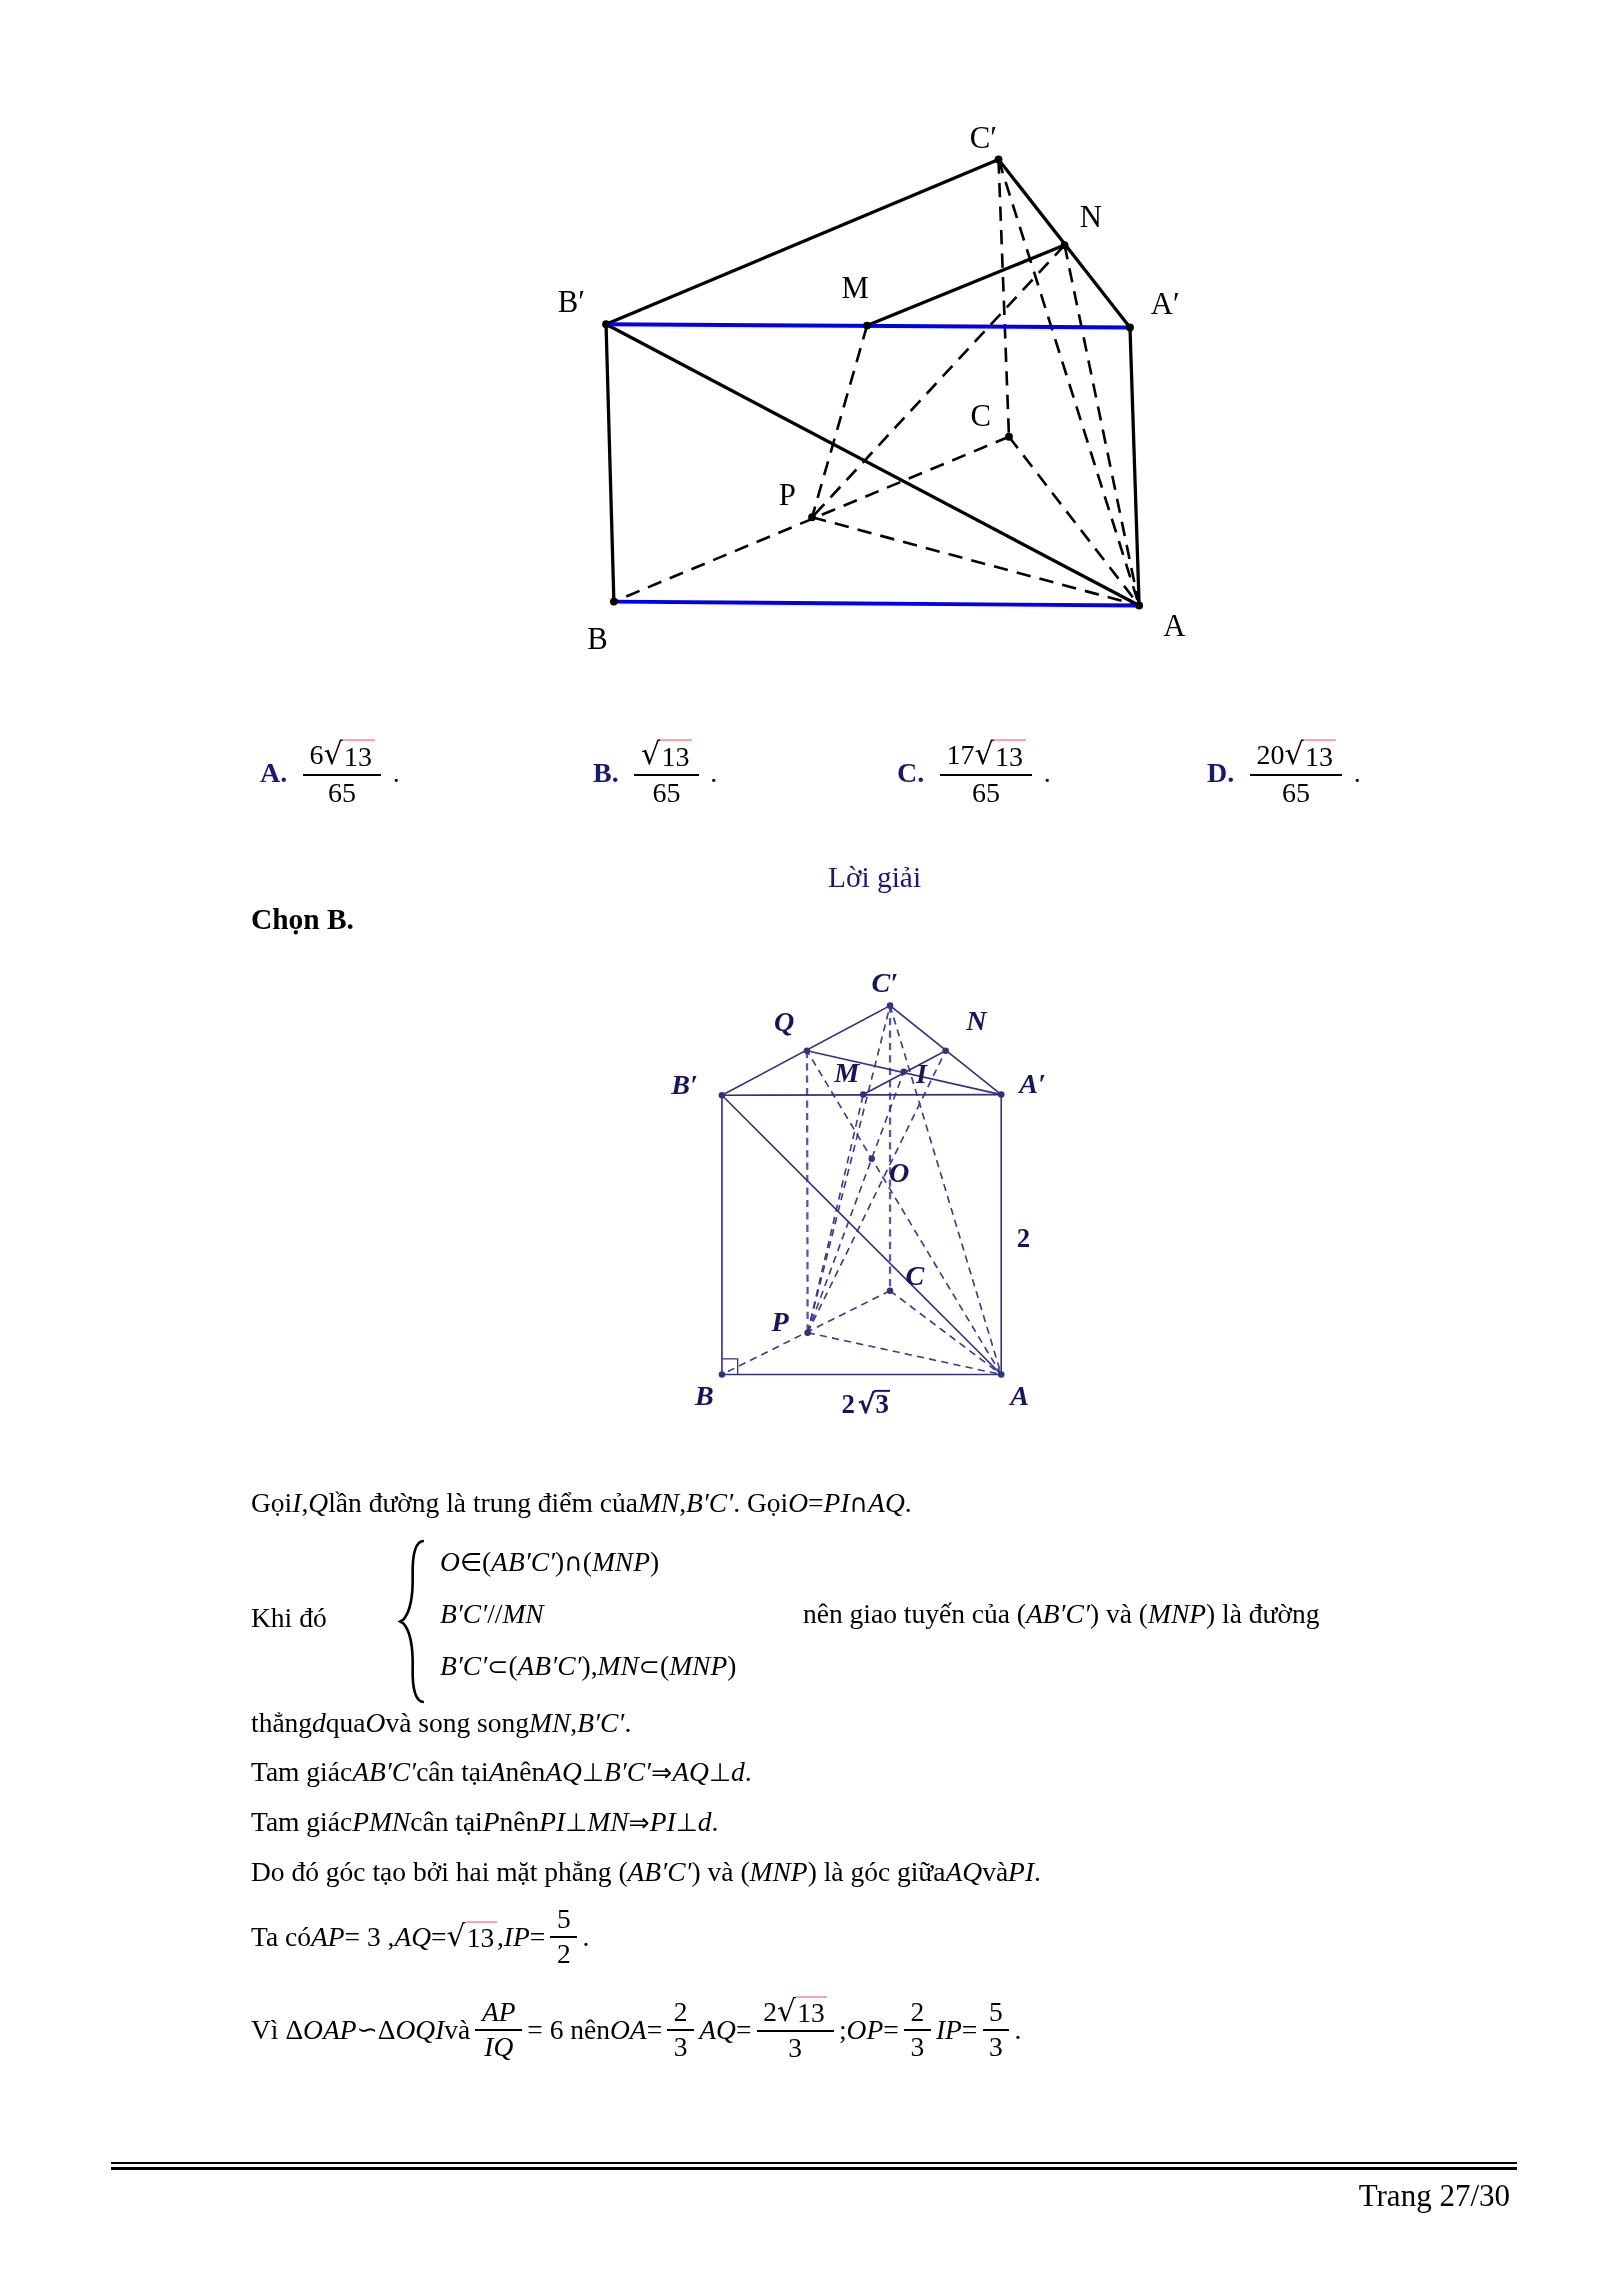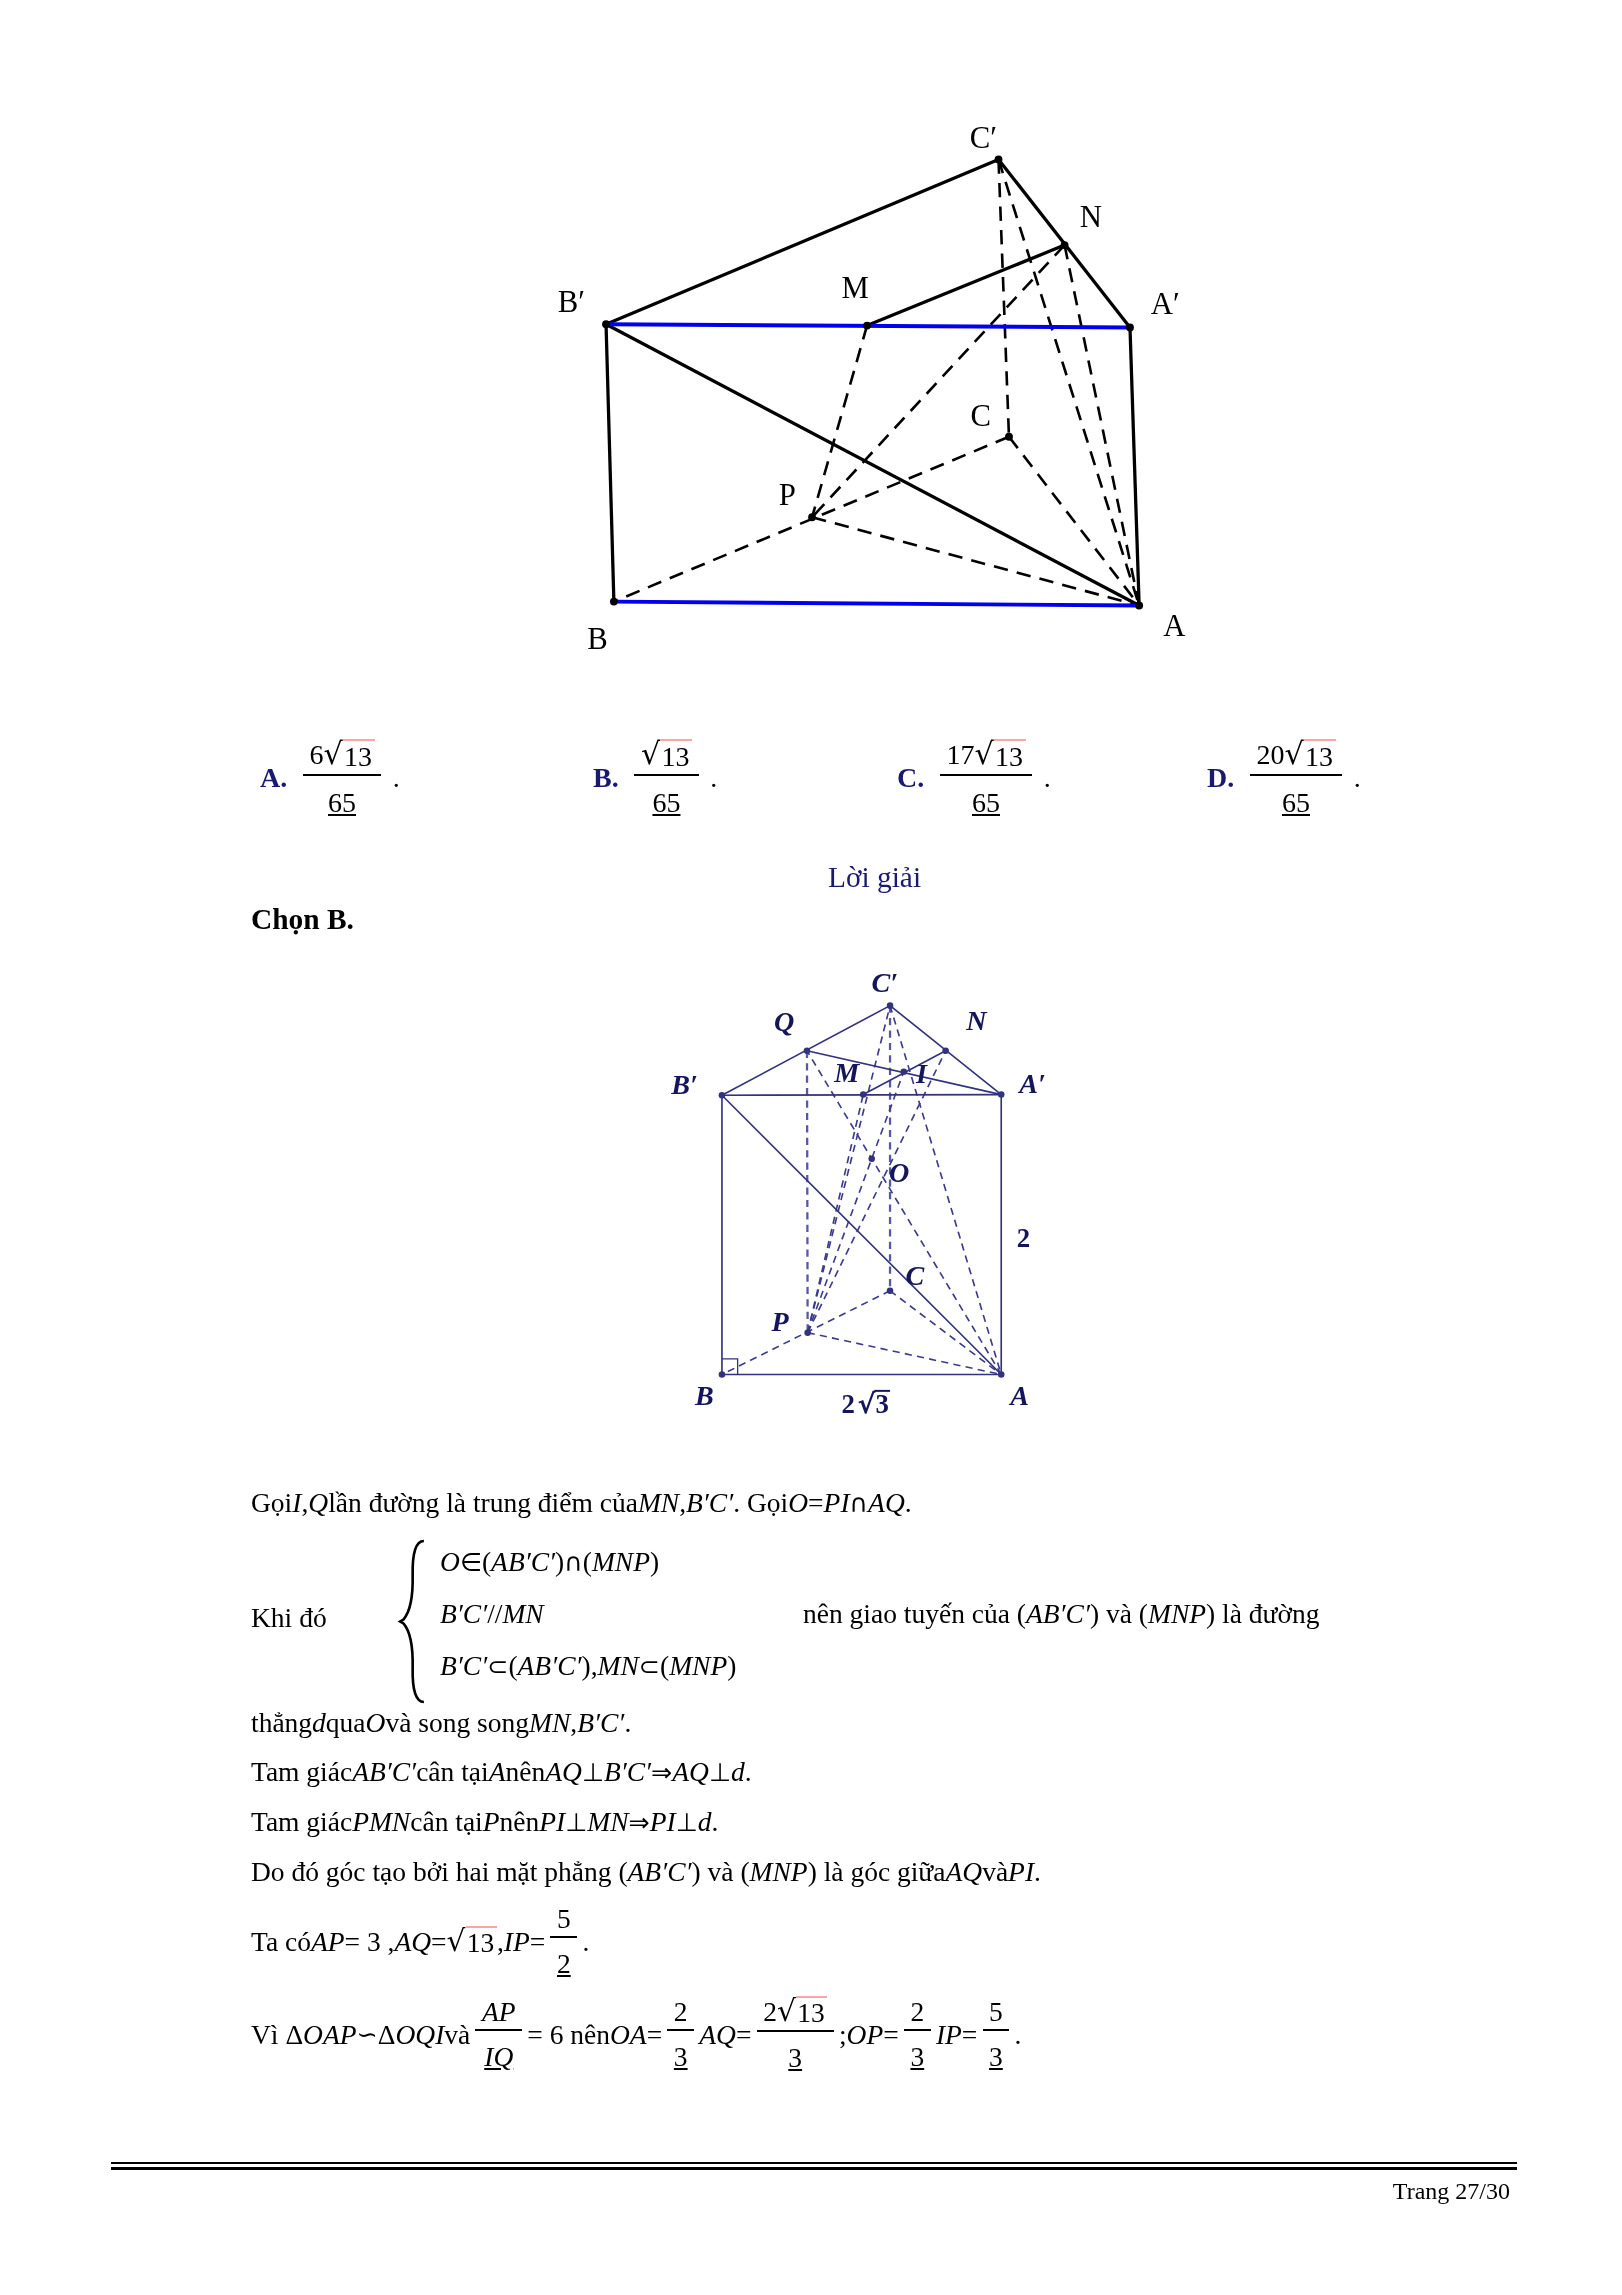--- a/index.html
+++ b/index.html
@@ -17,37 +17,37 @@
   .option{position:absolute;display:flex;align-items:center;white-space:nowrap;font-size:28px;}
   .opt-label{font-weight:bold;color:#191970;margin-right:10.5px;}
   .tail-dot{margin-left:6.5px;}
 
   
   .rm{font-style:normal;}
   .mi{font-style:italic;}
   .sym{font-family:"DejaVu Sans","Liberation Sans",sans-serif;font-size:0.92em;}
   .frac{display:inline-flex;flex-direction:column;text-align:center;vertical-align:middle;margin:0 5.2px;}
   .frac .num{display:block;border-bottom:2px solid #000;padding:0 6.5px 2px 6.5px;line-height:1.05;}
-  .frac .den{display:block;padding-top:12px;line-height:1.05;text-decoration:underline;}
+  .frac .den{display:block;padding-top:2px;line-height:1.05;}
   .sqrt{display:inline-flex;align-items:flex-start;white-space:nowrap;}
   .sqrt .sign{font-family:"DejaVu Sans","Liberation Sans",sans-serif;font-size:1.08em;line-height:1;}
   .sqrt .radd{border-top:2px solid #fca5a5;padding:1.3px 2.6px 0 1.3px;line-height:1.05;}
 
   .mline{position:absolute;left:251px;font-size:27.5px;display:flex;align-items:center;white-space:nowrap;}
   .heading{position:absolute;font-size:29.4px;font-weight:normal;color:#191970;}
   .choice{position:absolute;font-size:29.4px;font-weight:bold;color:#000;font-family:Liberation Serif, serif;}
 
   
   .sysrow{position:absolute;font-size:27.5px;display:flex;align-items:center;white-space:nowrap;}
   .brace{position:absolute;}
 
   
   .footer-line-thin{position:absolute;left:111px;width:1406px;border-top:2px solid #000;}
   .footer-line-thick{position:absolute;left:111px;width:1406px;border-top:3.3px solid #000;}
-  .footer-text{position:absolute;font-size:24px;}
+  .footer-text{position:absolute;font-size:31px;}
 </style>
 </head>
 <body>
 
 <div class="page">
 
   <svg class="figsvg" style="left:537px;top:111px" width="681" height="556" viewBox="820 170 1040 850">
 
     <g stroke="#000" stroke-width="4" stroke-dasharray="22 14" fill="none">
       <line x1="1525" y1="244" x2="1541" y2="668"></line>

